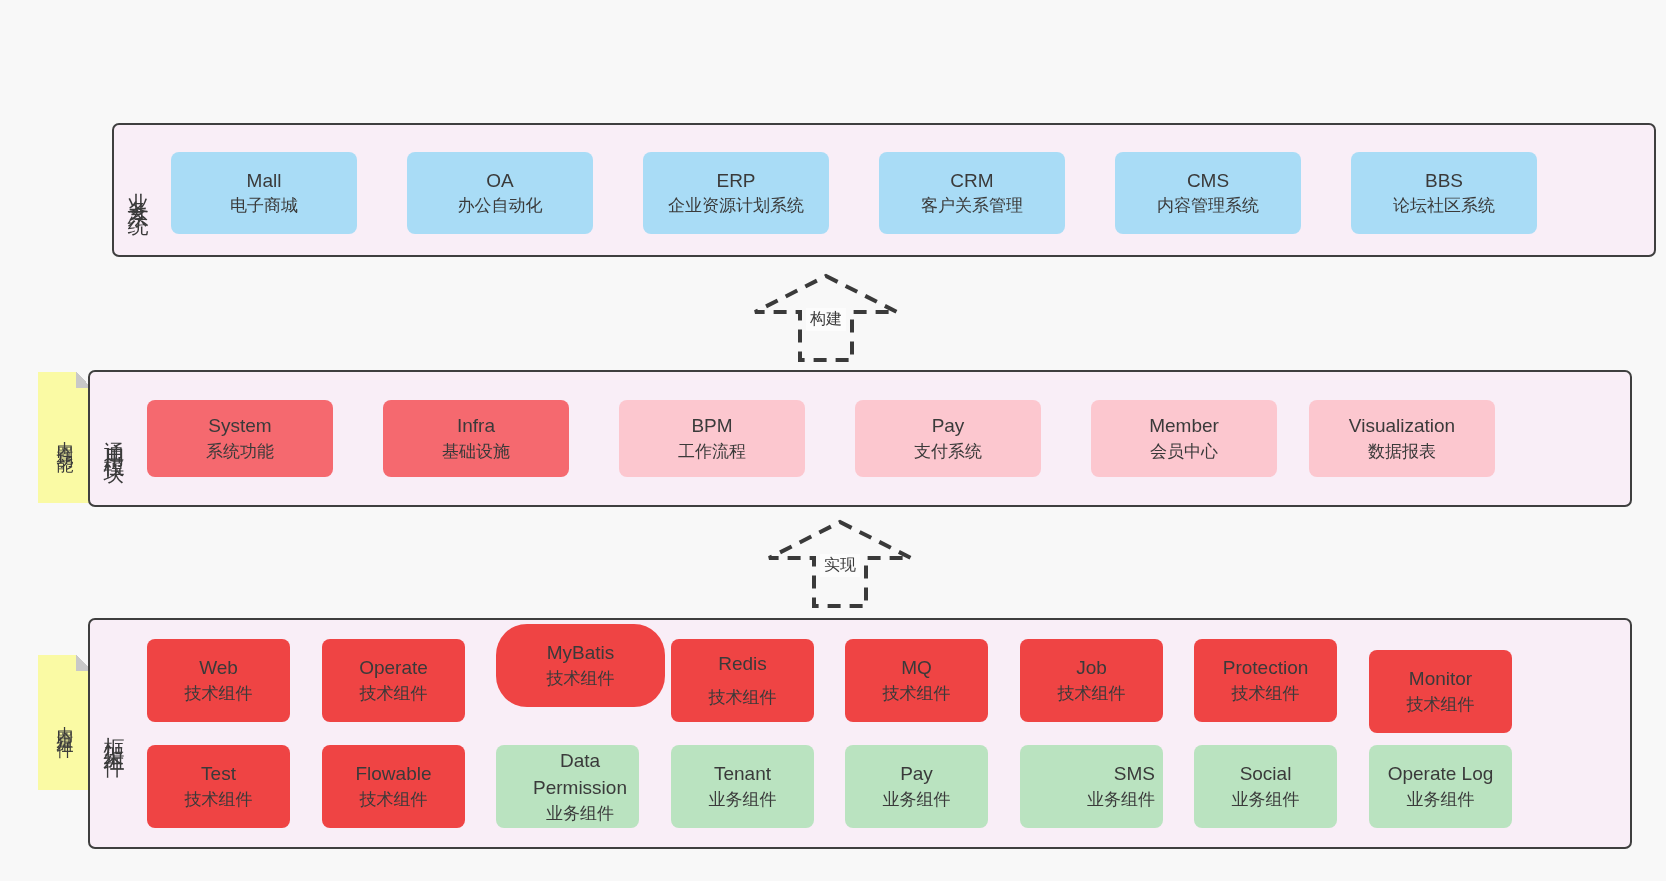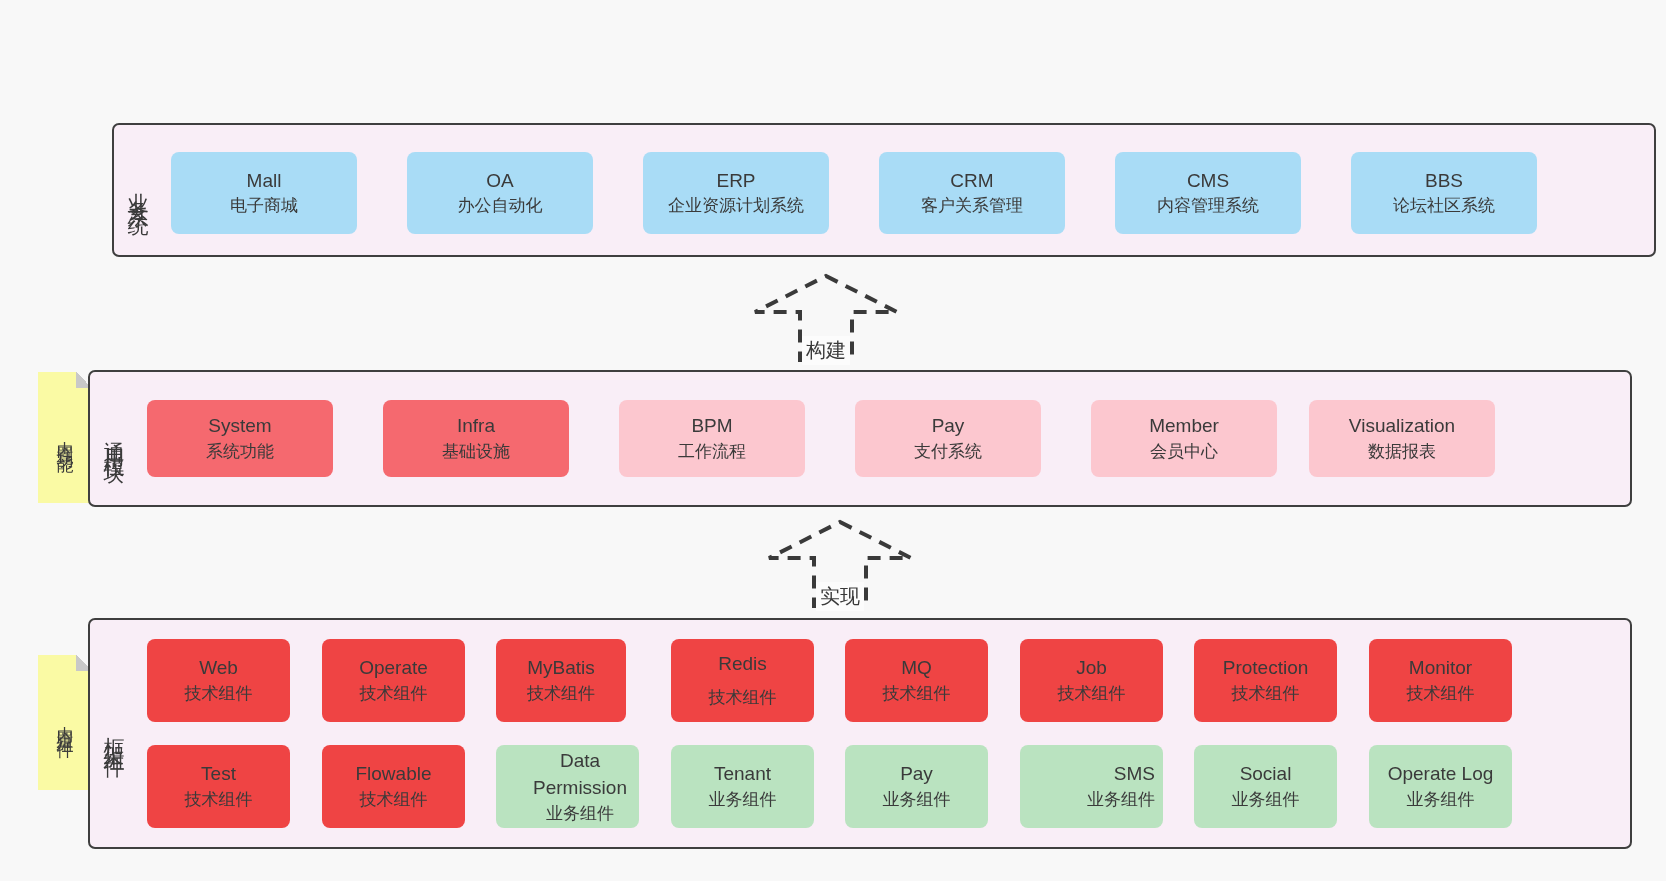--- a/index.html
+++ b/index.html
@@ -39,21 +39,21 @@
     background:linear-gradient(225deg,#f8f8f8 0%,#f8f8f8 50%,#c8c8c8 50%,#c8c8c8 100%);
   }
   .note .nt{
     writing-mode:vertical-rl;text-orientation:upright;
     font-size:17px;letter-spacing:5px;color:#3a3a3a;white-space:nowrap;
   }
   .arrow{position:absolute;width:150px;height:92px;z-index:2;}
   .arrow svg{position:absolute;left:0;top:0;}
   .arrow .al{
     position:absolute;left:50%;top:36px;transform:translateX(-50%);
-    background:#fcfcfc;padding:1px 4px;font-size:20px;color:#3a3a3a;white-space:nowrap;margin-top:28px;
+    background:#fcfcfc;padding:1px 4px;font-size:16px;color:#3a3a3a;white-space:nowrap;
   }
 </style>
 </head>
 <body>
 
 <div class="canvas">
 
   <div class="note" style="left:38px;top:372px;width:54px;height:131px;">
     <div class="fold"></div>
     <div class="nt">内置功能</div>
@@ -137,41 +137,41 @@
     <div class="v-label">框架组件</div>
 
     <div class="box green-dark" style="left:57px;top:19px;width:143px;height:83px;">
       <div class="t">Web</div>
       <div class="s">技术组件</div>
     </div>
     <div class="box green-dark" style="left:232px;top:19px;width:143px;height:83px;">
       <div class="t">Operate</div>
       <div class="s">技术组件</div>
     </div>
-    <div class="box green-dark" style="left:406px;top:19px;width:130px;height:83px;">
+    <div class="box green-dark" style="left:406px;top:4px;width:169px;height:83px;border-radius:31px;">
       <div class="t">MyBatis</div>
       <div class="s">技术组件</div>
     </div>
     <div class="box green-dark" style="left:581px;top:19px;width:143px;height:83px;gap:8px;">
       <div class="t">Redis</div>
       <div class="s">技术组件</div>
     </div>
     <div class="box green-dark" style="left:755px;top:19px;width:143px;height:83px;">
       <div class="t">MQ</div>
       <div class="s">技术组件</div>
     </div>
     <div class="box green-dark" style="left:930px;top:19px;width:143px;height:83px;">
       <div class="t">Job</div>
       <div class="s">技术组件</div>
     </div>
     <div class="box green-dark" style="left:1104px;top:19px;width:143px;height:83px;">
       <div class="t">Protection</div>
       <div class="s">技术组件</div>
     </div>
-    <div class="box green-dark" style="left:1279px;top:19px;width:143px;height:83px;">
+    <div class="box green-dark" style="left:1279px;top:30px;width:143px;height:83px;">
       <div class="t">Monitor</div>
       <div class="s">技术组件</div>
     </div>
 
     <div class="box green-dark" style="left:57px;top:125px;width:143px;height:83px;">
       <div class="t">Test</div>
       <div class="s">技术组件</div>
     </div>
     <div class="box green-dark" style="left:232px;top:125px;width:143px;height:83px;">
       <div class="t">Flowable</div>

